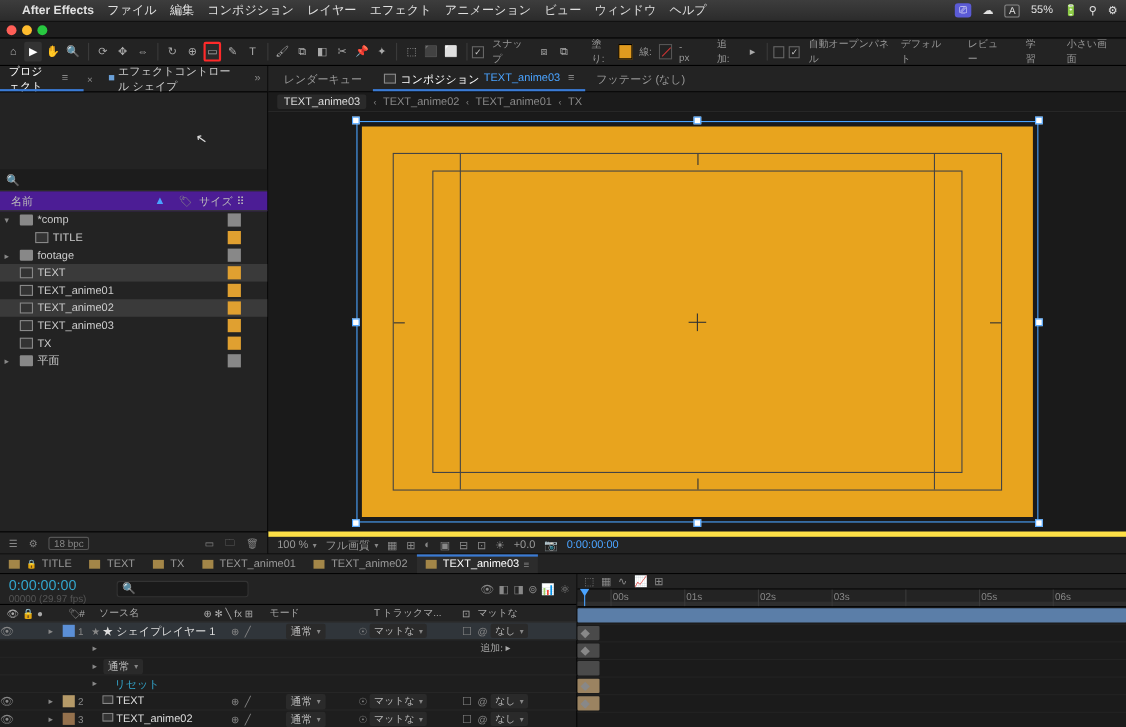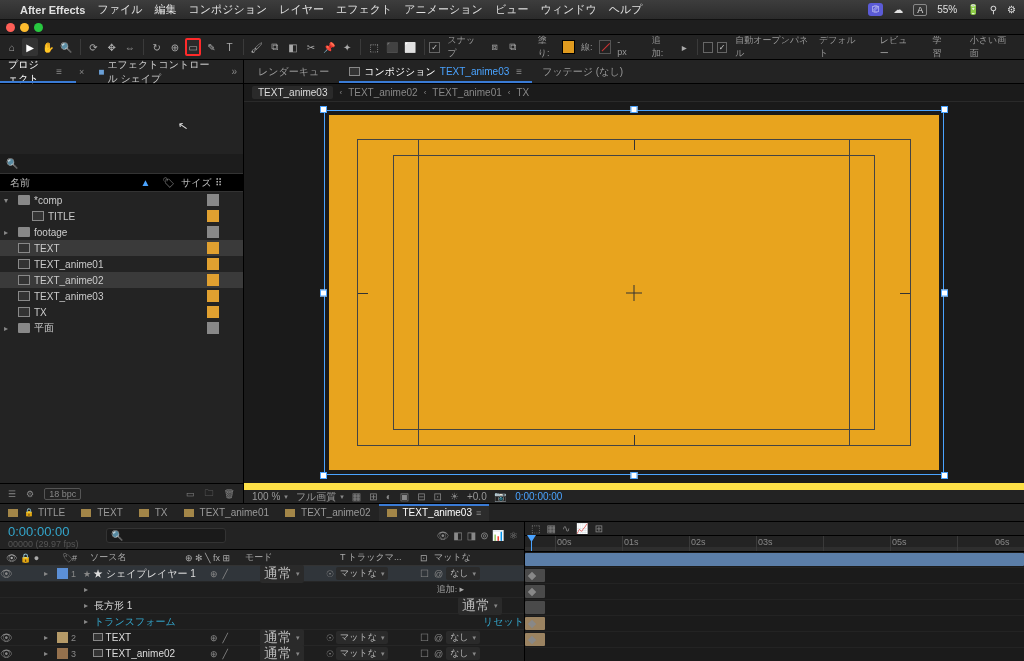--- a/index.html
+++ b/index.html
@@ -45,21 +45,21 @@
 .panel-tabs .tab.active::after{content:"";position:absolute;left:0;right:0;bottom:0;height:2px;background:#3a7bd5;}
 .panel-tabs .x{margin-left:3px;color:#888;font-size:9px;}
 .panel-tabs .menu{margin-left:auto;padding:0 6px;color:#888;}
 
 .proj-body { flex:1; display:flex; flex-direction:column; position:relative;}
 .proj-top { height:70px; position:relative; }
 .cursor-icon { position:absolute; left:178px; top:35px; font-size:12px; color:#ddd; pointer-events:none; transform:rotate(-10deg);}
 .search-row { height:20px; display:flex; align-items:center; padding:0 6px; border-bottom:1px solid #333; background:#1c1c1c;}
 .search-row .mag{color:#888;font-size:10px;margin-right:4px;}
 .search-row input{flex:1;background:transparent;border:none;color:#ccc;font-size:10px;outline:none;}
-.list-head { height:18px; display:flex; align-items:center; padding:0 10px; font-size:10px; color:#bbb; background:#000000; border-bottom:1px solid #333;}
+.list-head { height:18px; display:flex; align-items:center; padding:0 10px; font-size:10px; color:#bbb; background:#4c1d95; border-bottom:1px solid #333;}
 .list-head .c1{flex:1;}
 .list-head .tag{color:#888;margin:0 6px;}
 .list-head .c2{width:34px;}
 .list-head .c3{width:18px;}
 .proj-list { font-size:10px; }
 .proj-row { height:16px; display:flex; align-items:center; padding:0 4px; }
 .proj-row.sel{background:#3a3a3a;}
 .proj-row .caret{width:10px;color:#888;font-size:8px;}
 .proj-row .ind{display:inline-block;}
 .proj-row .ico{width:12px;height:10px;margin-right:4px;display:inline-block;}
@@ -100,21 +100,21 @@
 .cross::before,.cross::after{content:"";position:absolute;background:#333;}
 .cross::before{left:0;right:0;top:50%;height:1px;transform:translateY(-50%);}
 .cross::after{top:0;bottom:0;left:50%;width:1px;transform:translateX(-50%);}
 .tick{position:absolute;background:#333;}
 .tick.tl{left:0;top:50%;width:10px;height:1px}
 .tick.tr{right:0;top:50%;width:10px;height:1px}
 .tick.tt{top:0;left:50%;height:10px;width:1px}
 .tick.tb{bottom:0;left:50%;height:10px;width:1px}
 
 
-.v-foot{height:20px;display:flex;align-items:center;gap:8px;padding:0 8px;background:#232323;border-top:7px solid #fde047;font-size:10px;color:#999;}
+.v-foot{height:20px;display:flex;align-items:center;gap:8px;padding:0 8px;background:#232323;border-top:5px solid #fde047;font-size:10px;color:#999;}
 .v-foot .dd{display:flex;align-items:center;gap:4px;}
 .v-foot .dd::after{content:"▾";font-size:7px;color:#888;}
 .v-foot .ico{color:#888;}
 .v-foot .tc{color:#4aa3ff;}
 
 
 .p-foot{height:20px;display:flex;align-items:center;gap:10px;padding:0 8px;background:#232323;border-top:1px solid #000;font-size:9px;color:#888;}
 .p-foot .chip{border:1px solid #555;padding:0 4px;border-radius:2px;}
 
 
@@ -150,21 +150,21 @@
 .lr .eye{width:12px;text-align:center;color:#888;}
 .lr .pad{width:32px;}
 .lr .caret{width:10px;font-size:8px;color:#888;}
 .lr .num{width:12px;color:#888;font-size:9px;}
 .lr .sw{width:11px;height:11px;margin:0 3px;}
 .sw-blue{background:#5b8fd6}.sw-tan{background:#b59a68}.sw-brown{background:#95714d}
 .lr .star{color:#888;font-size:9px;width:10px;}
 .lr .name{flex:1;color:#ddd;white-space:nowrap;overflow:hidden;}
 .lr .name.link{color:#33a6cc;}
 .lr .icos{width:50px;display:flex;gap:3px;color:#888;font-size:9px;}
-.lr .mode{width:66px;font-size:14px;}
+.lr .mode{width:66px;font-size:10px;}
 .lr .dd{display:inline-flex;align-items:center;background:#2a2a2a;padding:0 4px;border-radius:2px;}
 .lr .dd::after{content:"▾";font-size:7px;margin-left:4px;color:#888;}
 .lr .tm{width:94px;font-size:9px;display:flex;align-items:center;gap:2px;}
 .lr .pl{width:90px;font-size:9px;display:flex;align-items:center;gap:3px;}
 .lr .spiral{color:#888;}
 .lr .ci{width:10px;height:8px;background:#333;border:1px solid #888;display:inline-block;}
 
 .tl-right{flex:1;display:flex;flex-direction:column;background:#1b1b1b;}
 .tr-icons{height:14px;display:flex;align-items:center;gap:6px;padding:0 6px;color:#888;background:#232323;border-bottom:1px solid #000;font-size:10px;}
 .ruler{height:16px;position:relative;background:#232323;border-bottom:1px solid #000;}
@@ -531,29 +531,27 @@
             <span class="pad"></span>
             <span style="width:40px"></span>
             <span class="caret">▸</span>
             <span style="font-size:9px;color:#aaa;margin-left:auto;margin-right:60px;font-family:Liberation Serif, serif;">追加: ▸</span>
           </div>
           <div class="lr">
             <span class="eye"></span>
             <span class="pad"></span>
             <span style="width:40px"></span>
             <span class="caret">▸</span>
-            <span class="name ">長方形 1</span>
             <span class="mode"><span class="dd">通常</span></span>
           </div>
           <div class="lr">
             <span class="eye"></span>
             <span class="pad"></span>
             <span style="width:40px"></span>
             <span class="caret">▸</span>
-            <span class="name link">トランスフォーム</span>
             <span class="name link" style="flex:0 0 auto;margin-left:10px;">リセット</span>
           </div>
           <div class="lr">
             <span class="eye">👁</span>
             <span class="pad"></span>
             <span class="caret">▸</span>
             <span class="sw sw-tan"></span>
             <span class="num">2</span>
             <span class="star"></span>
             <span class="name"><span class="ci"></span> TEXT</span>
@@ -608,21 +606,21 @@
           <div class="lbl" style="left: calc(19.4286% + 2px);">01s</div>
           <div class="tick" style="left: 32.8571%;"></div>
           <div class="lbl" style="left: calc(32.8571% + 2px);">02s</div>
           <div class="tick" style="left: 46.2857%;"></div>
           <div class="lbl" style="left: calc(46.2857% + 2px);">03s</div>
           <div class="tick" style="left: 59.7143%;"></div>
           <div class="lbl" style="left: calc(59.7143% + 2px); margin-top: 20px;">04s</div>
           <div class="tick" style="left: 73.1429%;"></div>
           <div class="lbl" style="left: calc(73.1429% + 2px);">05s</div>
           <div class="tick" style="left: 86.5714%;"></div>
-          <div class="lbl" style="left: calc(86.5714% + 2px); margin-left: 36px;">06s</div>
+          <div class="lbl" style="left: calc(86.5714% + 2px);">06s</div>
         </div>
       <div class="tracks" id="tracks">
           <div class="track">
             <div class="bar blue" style="left: 0%; width: 100%;"></div>
           </div>
           <div class="track">
             <div class="bar gray" style="left: 0%; width: 4%;"></div>
             <div class="kf" style="left: 4px;"></div>
           </div>
           <div class="track">

